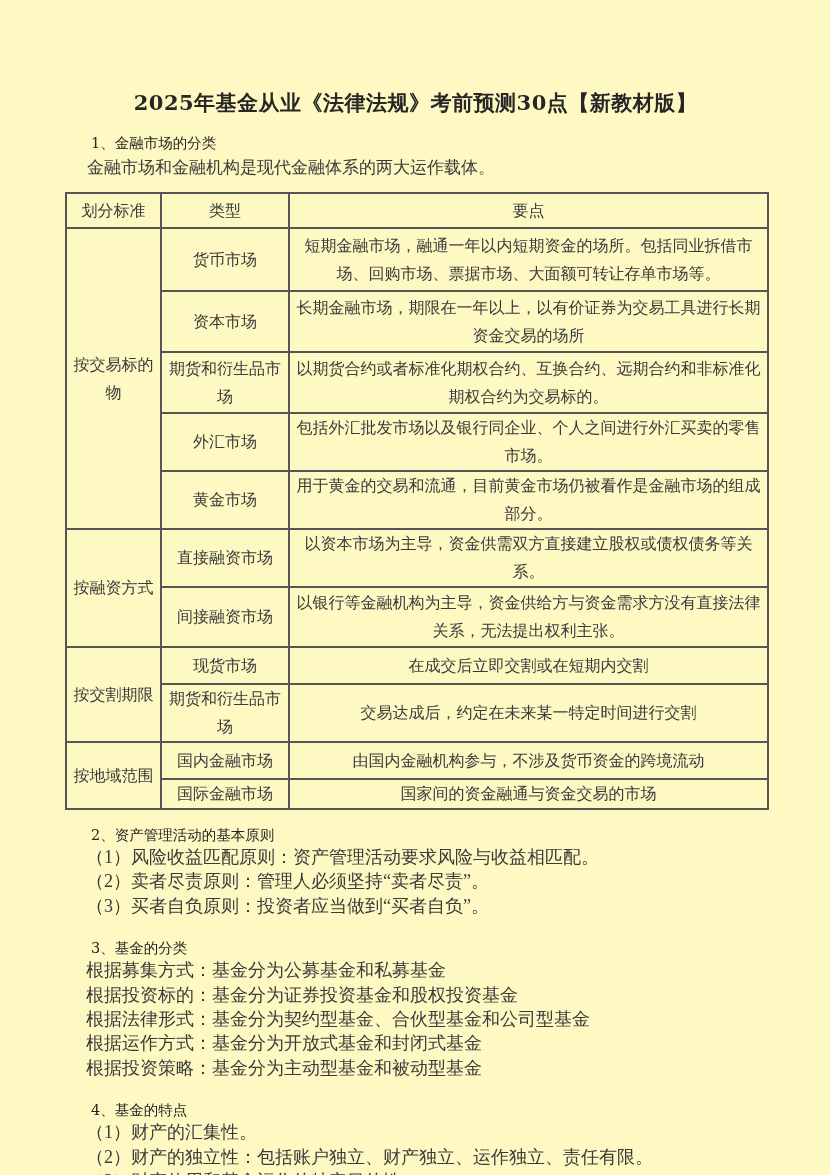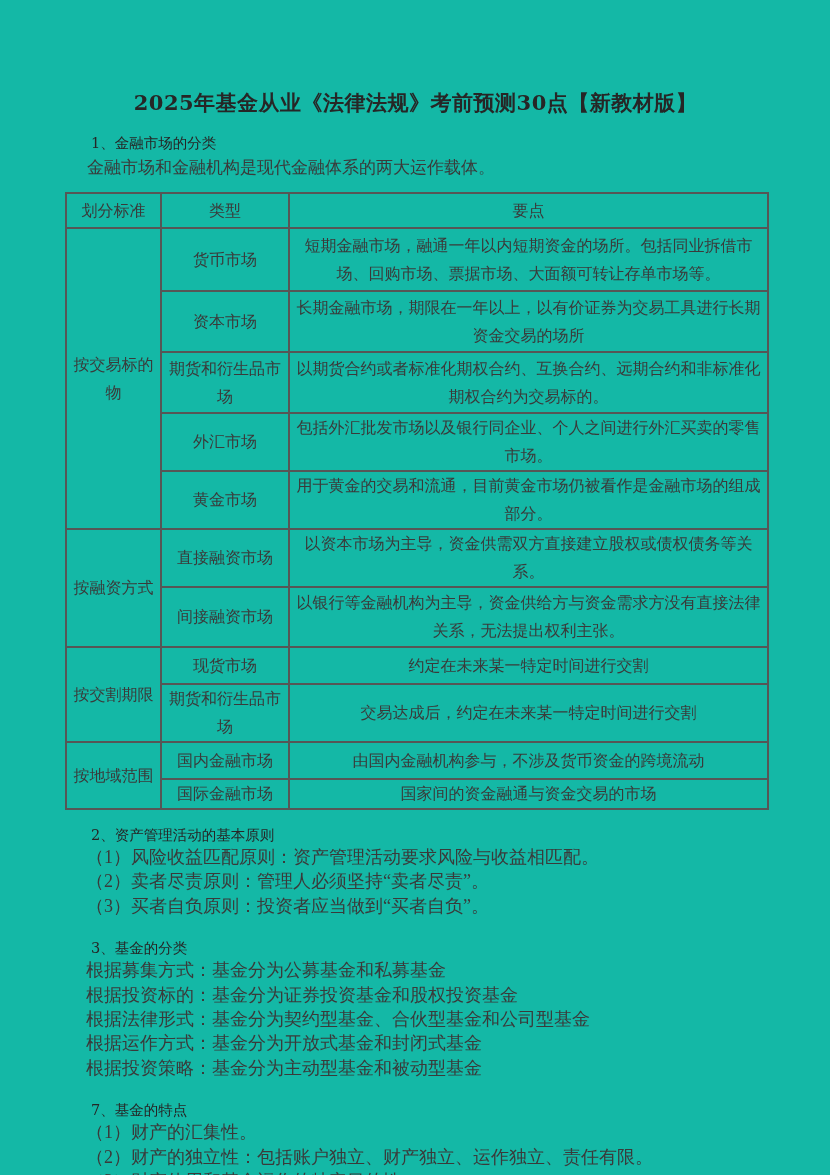--- a/index.html
+++ b/index.html
@@ -1,19 +1,19 @@
 <!DOCTYPE html>
 <html><head>
 <meta charset="utf-8">
 <style>
   html, body { margin: 0; padding: 0; background: #ffffff; }
   .page {
     width: 830px;
     height: 1175px;
-    background: #14b8a6;
+    background: #fef9c3;
     box-sizing: border-box;
     padding: 89px 64px 0 65px;
     font-family: "DejaVu Serif", "Liberation Serif", serif;
     color: #333333;
     overflow: hidden;
   }
   .doc-title {
     margin: 0 0 16px 0;
     text-align: center;
     font-size: 21px;
@@ -124,21 +124,21 @@
         <td>以资本市场为主导，资金供需双方直接建立股权或债权债务等关系。</td>
       </tr>
       <tr class="h60">
         <td>间接融资市场</td>
         <td>以银行等金融机构为主导，资金供给方与资金需求方没有直接法律关系，无法提出权利主张。</td>
       </tr>
 
       <tr class="h37">
         <td rowspan="2">按交割期限</td>
         <td>现货市场</td>
-        <td>约定在未来某一特定时间进行交割</td>
+        <td>在成交后立即交割或在短期内交割</td>
       </tr>
       <tr class="h37">
         <td>期货和衍生品市场</td>
         <td>交易达成后，约定在未来某一特定时间进行交割</td>
       </tr>
 
       <tr class="h37">
         <td rowspan="2">按地域范围</td>
         <td>国内金融市场</td>
         <td>由国内金融机构参与，不涉及货币资金的跨境流动</td>
@@ -155,18 +155,18 @@
   <p class="list-item">（2）卖者尽责原则：管理人必须坚持“卖者尽责”。</p>
   <p class="list-item">（3）买者自负原则：投资者应当做到“买者自负”。</p>
 
   <div class="sec-heading sec-gap">3、基金的分类</div>
   <p class="list-item">根据募集方式：基金分为公募基金和私募基金</p>
   <p class="list-item">根据投资标的：基金分为证券投资基金和股权投资基金</p>
   <p class="list-item">根据法律形式：基金分为契约型基金、合伙型基金和公司型基金</p>
   <p class="list-item">根据运作方式：基金分为开放式基金和封闭式基金</p>
   <p class="list-item">根据投资策略：基金分为主动型基金和被动型基金</p>
 
-  <div class="sec-heading sec-gap">7、基金的特点</div>
+  <div class="sec-heading sec-gap">4、基金的特点</div>
   <p class="list-item">（1）财产的汇集性。</p>
   <p class="list-item">（2）财产的独立性：包括账户独立、财产独立、运作独立、责任有限。</p>
   <p class="list-item">（3）财产使用和基金运作的特定目的性。</p>
 
 </div>
 
 </body></html>

